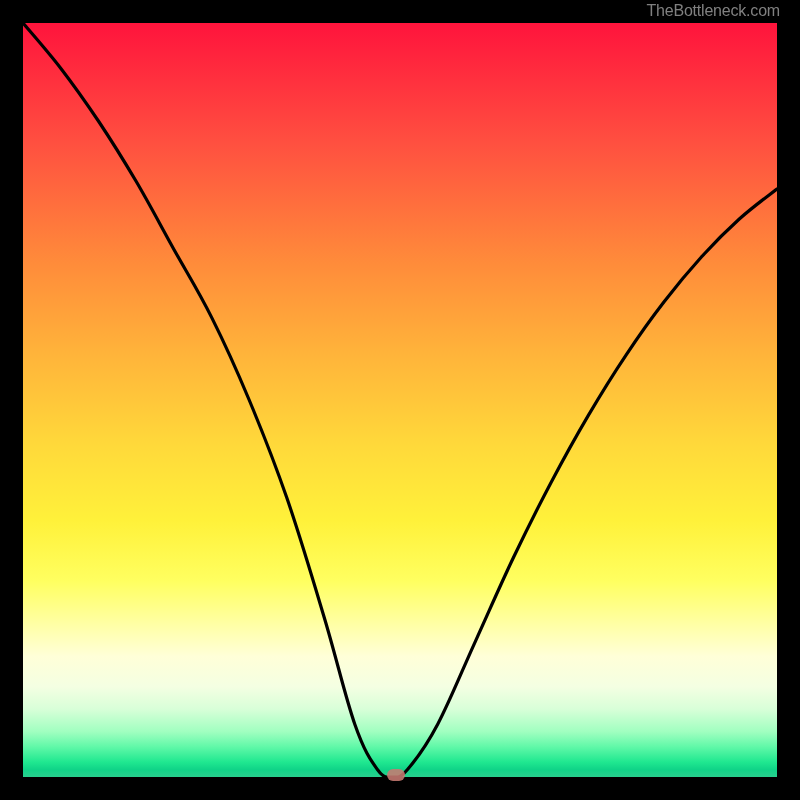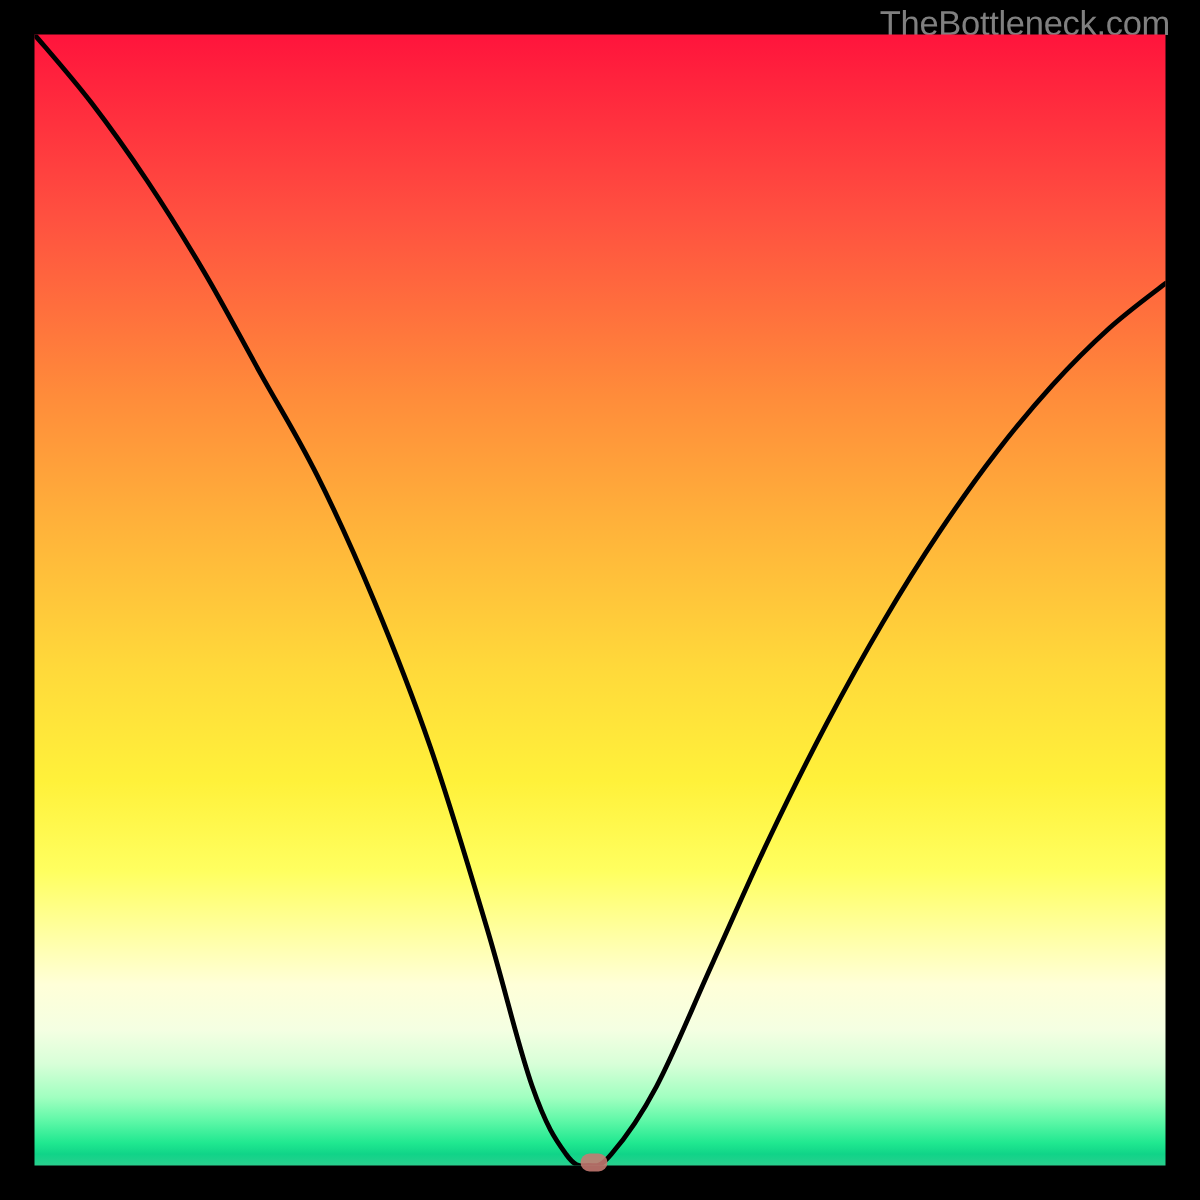--- a/index.html
+++ b/index.html
@@ -39,21 +39,21 @@
       #20e890 98%,
       #10d488 99%,
       #29cf8e 100%
     );
   }
   .watermark {
     position: absolute;
     top: 2px;
     right: 20px;
     color: #808080;
-    font-size: 23px;
+    font-size: 16px;
     font-weight: 500;
     letter-spacing: -0.2px;
   }
   svg.curve {
     position: absolute;
     left: 0;
     top: 0;
     width: 754px;
     height: 754px;
   }

